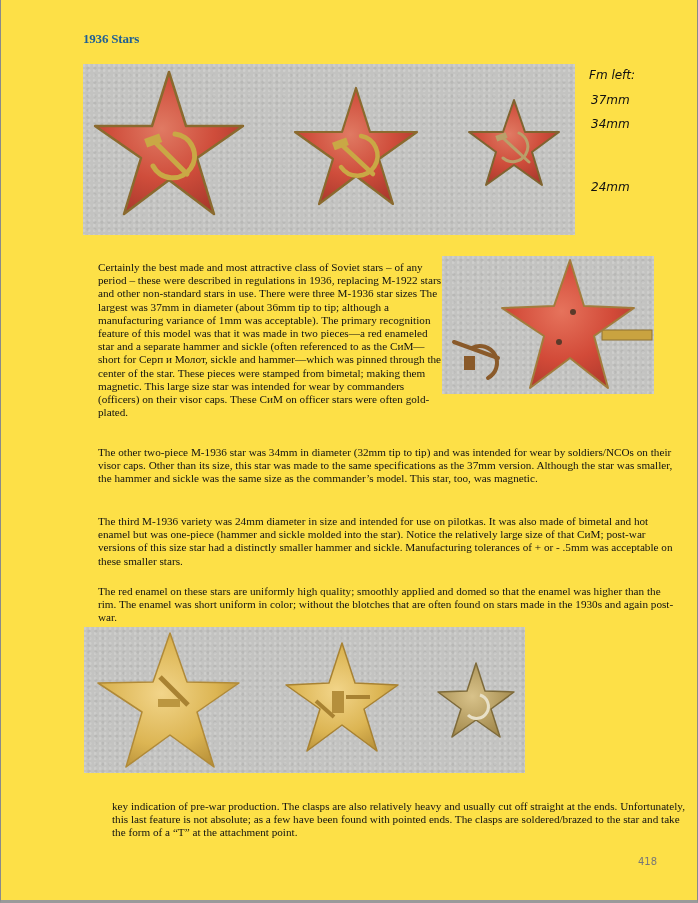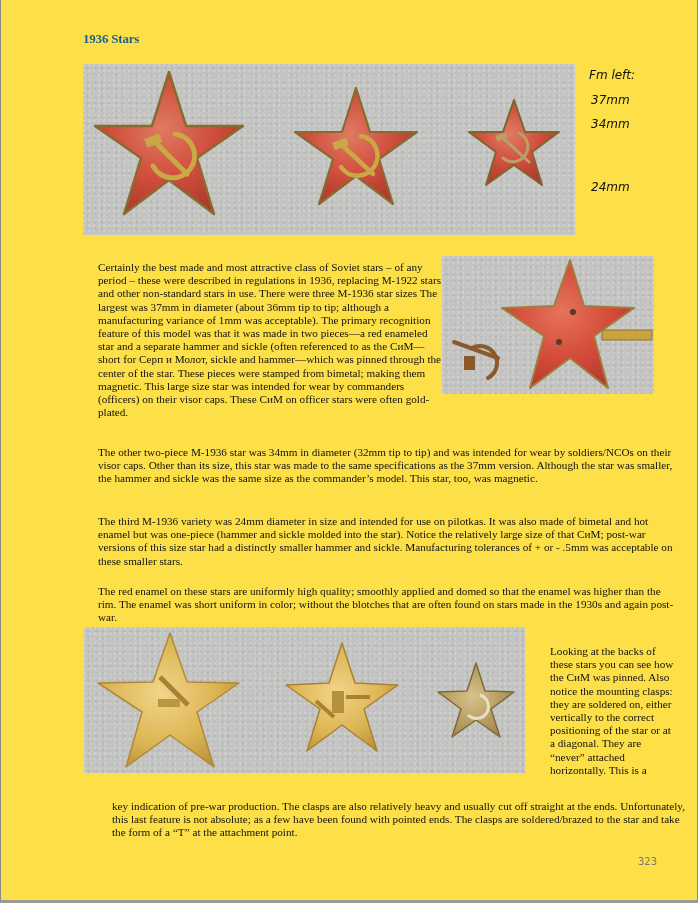--- a/index.html
+++ b/index.html
@@ -133,18 +133,17 @@
       <polygon points="258,16 271,56 314,58 280,82 293,124 258,98 223,124 236,82 202,58 245,56" fill="url(#brass)" stroke="#a88232" stroke-width="1.5" stroke-linejoin="round"></polygon>
       <line x1="232" y1="74" x2="250" y2="90" stroke="#a88232" stroke-width="4"></line>
       <rect x="248" y="64" width="12" height="22" fill="#b58f3c"></rect>
       <line x1="262" y1="70" x2="286" y2="70" stroke="#a88232" stroke-width="4"></line>
 
       <polygon points="392,36 401,64 430,65 407,82 416,110 392,93 368,110 377,82 354,65 383,64" fill="url(#brass2)" stroke="#7d6a3a" stroke-width="1.5" stroke-linejoin="round"></polygon>
       <path d="M396,68 A12,12 0 1 1 384,88" fill="none" stroke="#e8e0c8" stroke-width="3"></path>
     </svg>
   </div>
 
-  <p class="body-text" style="left:534px; top:630px; width:124px;">Looking at the backs of these stars you can see how the СиМ was pinned. Also notice the mounting clasps: they are soldered on, either vertically to the correct positioning of the star or at a diagonal. They are “never” attached horizontally. This is a</p>
 
   <p class="body-text" style="left:96px; top:785px; width:580px;">key indication of pre-war production. The clasps are also relatively heavy and usually cut off straight at the ends. Unfortunately, this last feature is not absolute; as a few have been found with pointed ends. The clasps are soldered/brazed to the star and take the form of a “T” at the attachment point.</p>
 
-  <div class="page-number">323</div>
+  <div class="page-number">418</div>
 </div>
 
 </body></html>

